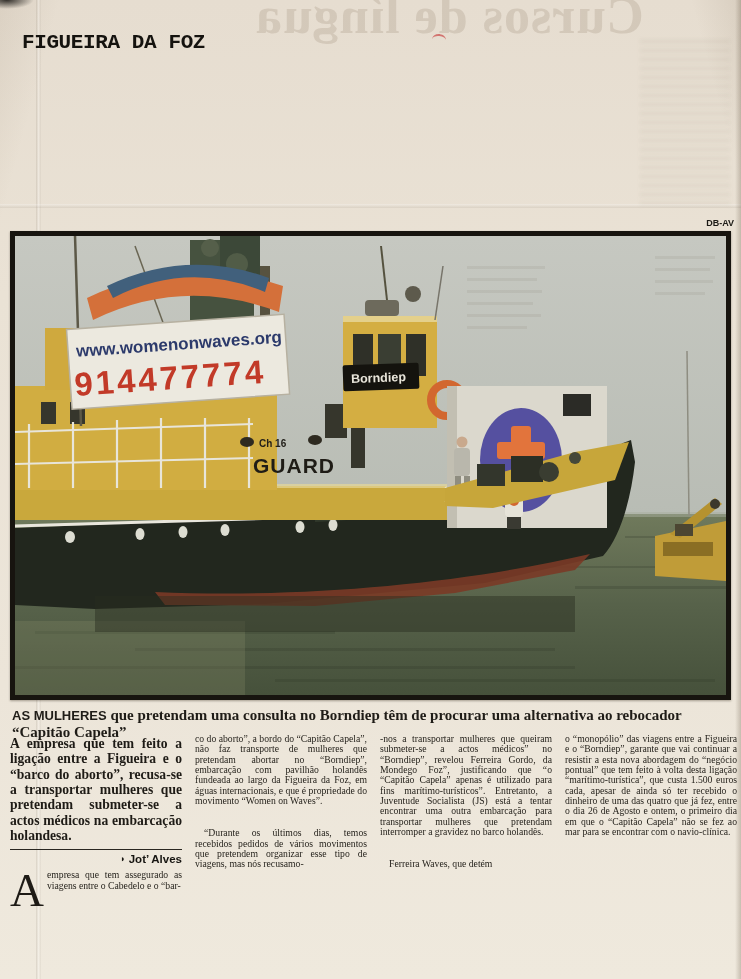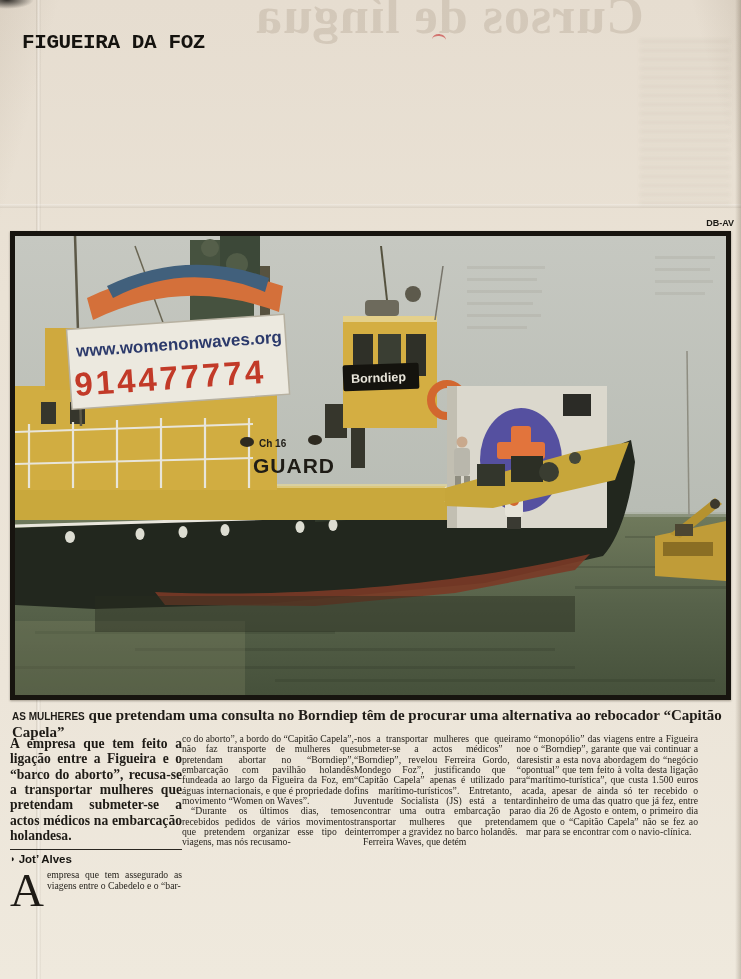--- a/index.html
+++ b/index.html
@@ -37,33 +37,33 @@
     font-weight:bold; font-size:61px; line-height:70px; letter-spacing:-2.5px; color:#221f1a;
     text-shadow:0 0 1px rgba(34,31,26,.6);}
   .credit{position:absolute; right:7px; top:218px;
     font-family:"Liberation Sans", sans-serif; font-weight:bold; font-size:9px; color:#1c1a16;margin-left:24px;}
   
   .photo{position:absolute; left:10px; top:231px; width:711px; height:459px;
     border:5px solid #17140f; background:#c3c5be; box-shadow:0 1px 2px rgba(60,50,35,.4);}
   .photo svg{display:block;}
   
   .caption{position:absolute; left:12px; top:707px; width:715px; font-size:11px; color:#1f1c17;}
-  .caption .cap-lead{font-family:"Liberation Sans", sans-serif; font-weight:bold; font-size:10px;}
+  .caption .cap-lead{font-family:"Liberation Sans", sans-serif; font-weight:bold; font-size:13px;}
   .caption .cap-rest{font-family:"Liberation Serif", serif; font-weight:bold; font-size:15px;}
   
   .columns{position:absolute; left:10px; top:734px; width:727px; height:245px;
-    display:flex; overflow:hidden;}
+    display:flex; gap:13px; overflow:hidden;}
   .col{width:172px; flex:0 0 172px; text-align:justify;}
   .body-text{font-size:9.7px; line-height:10.35px; color:#26231d;}
   .body-text p{margin:0;}
-  .body-text p.indent{text-indent:9px;}
+  .body-text p.indent{text-indent:9px;margin-top:22px;}
   .lead{font-weight:bold; font-size:13.6px; line-height:15.35px; color:#1e1b16; margin:2px 0 0 0;}
   .byline-rule{border:0; border-top:1.4px solid #2a2721; margin:6px 0 0 0;}
   .byline{font-family:"Liberation Sans", sans-serif; font-weight:bold; font-size:11.5px;
-    color:#161410; margin-top:3px; text-align:left;}
+    color:#161410; margin-top:3px; text-align:right;}
   .byline .bullet{font-size:9px; vertical-align:1px;}
   .dropcap-para{margin-top:5px;}
   .dropcap{float:left; font-size:47px; line-height:36px; padding:2px 3px 0 0;
     font-weight:normal; color:#1e1b16;}
 </style>
 </head>
 <body>
 
 <div class="page">
 

